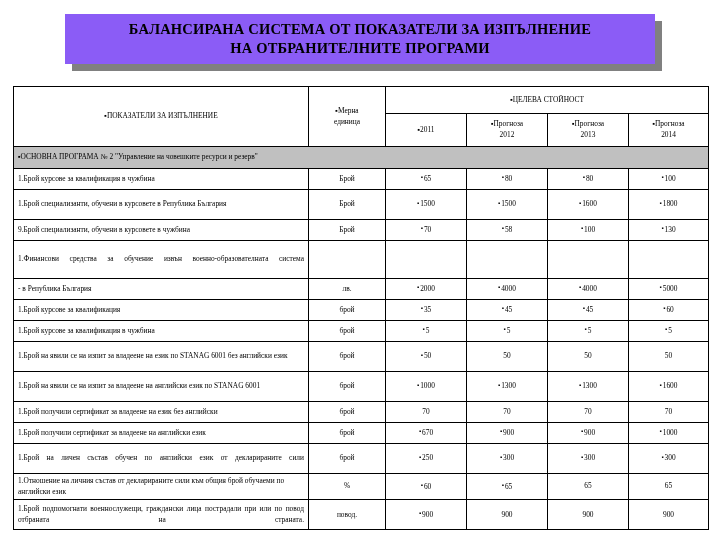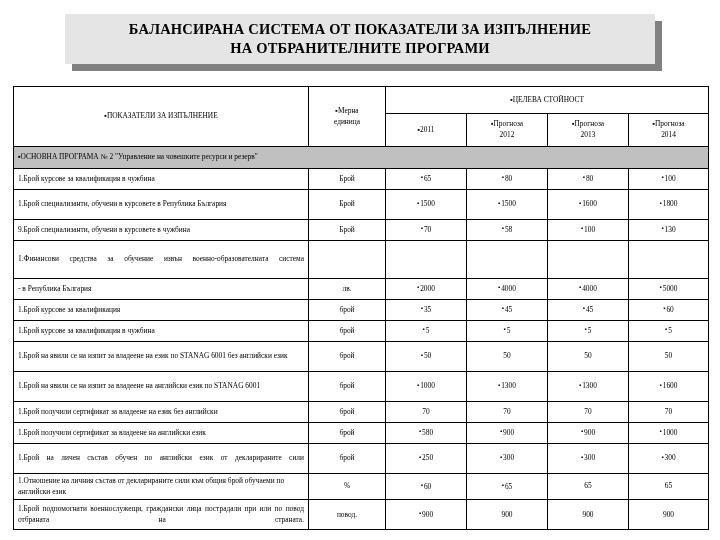--- a/index.html
+++ b/index.html
@@ -28,21 +28,21 @@
     width: 590px;
     height: 50px;
     background: #808080;
   }
   #title-box {
     position: absolute;
     left: 65px;
     top: 14px;
     width: 590px;
     height: 50px;
-    background: #e5e5e5;
+    background: #8b5cf6;
     display: flex;
     align-items: center;
     justify-content: center;
     text-align: center;
     box-sizing: border-box;
     padding: 0 6px;
   }
   #title-text {
     font-family: "Liberation Serif", serif;
     font-weight: bold;
@@ -250,21 +250,21 @@
           <td class="ind nojust">1.Брой получили  сертификат за владеене на език без английски</td>
           <td class="unit">брой</td>
           <td class="val">70</td>
           <td class="val">70</td>
           <td class="val">70</td>
           <td class="val">70</td>
         </tr>
         <tr class="r-short">
           <td class="ind nojust">1.Брой получили сертификат за владеене на английски език</td>
           <td class="unit">брой</td>
-          <td class="val"><span class="bul">580</span></td>
+          <td class="val"><span class="bul">670</span></td>
           <td class="val"><span class="bul">900</span></td>
           <td class="val"><span class="bul">900</span></td>
           <td class="val"><span class="bul">1000</span></td>
         </tr>
         <tr class="r-tall">
           <td class="ind">1.Брой на личен състав обучен по английски език от декларираните сили</td>
           <td class="unit">брой</td>
           <td class="val"><span class="bul">250</span></td>
           <td class="val"><span class="bul">300</span></td>
           <td class="val"><span class="bul">300</span></td>

